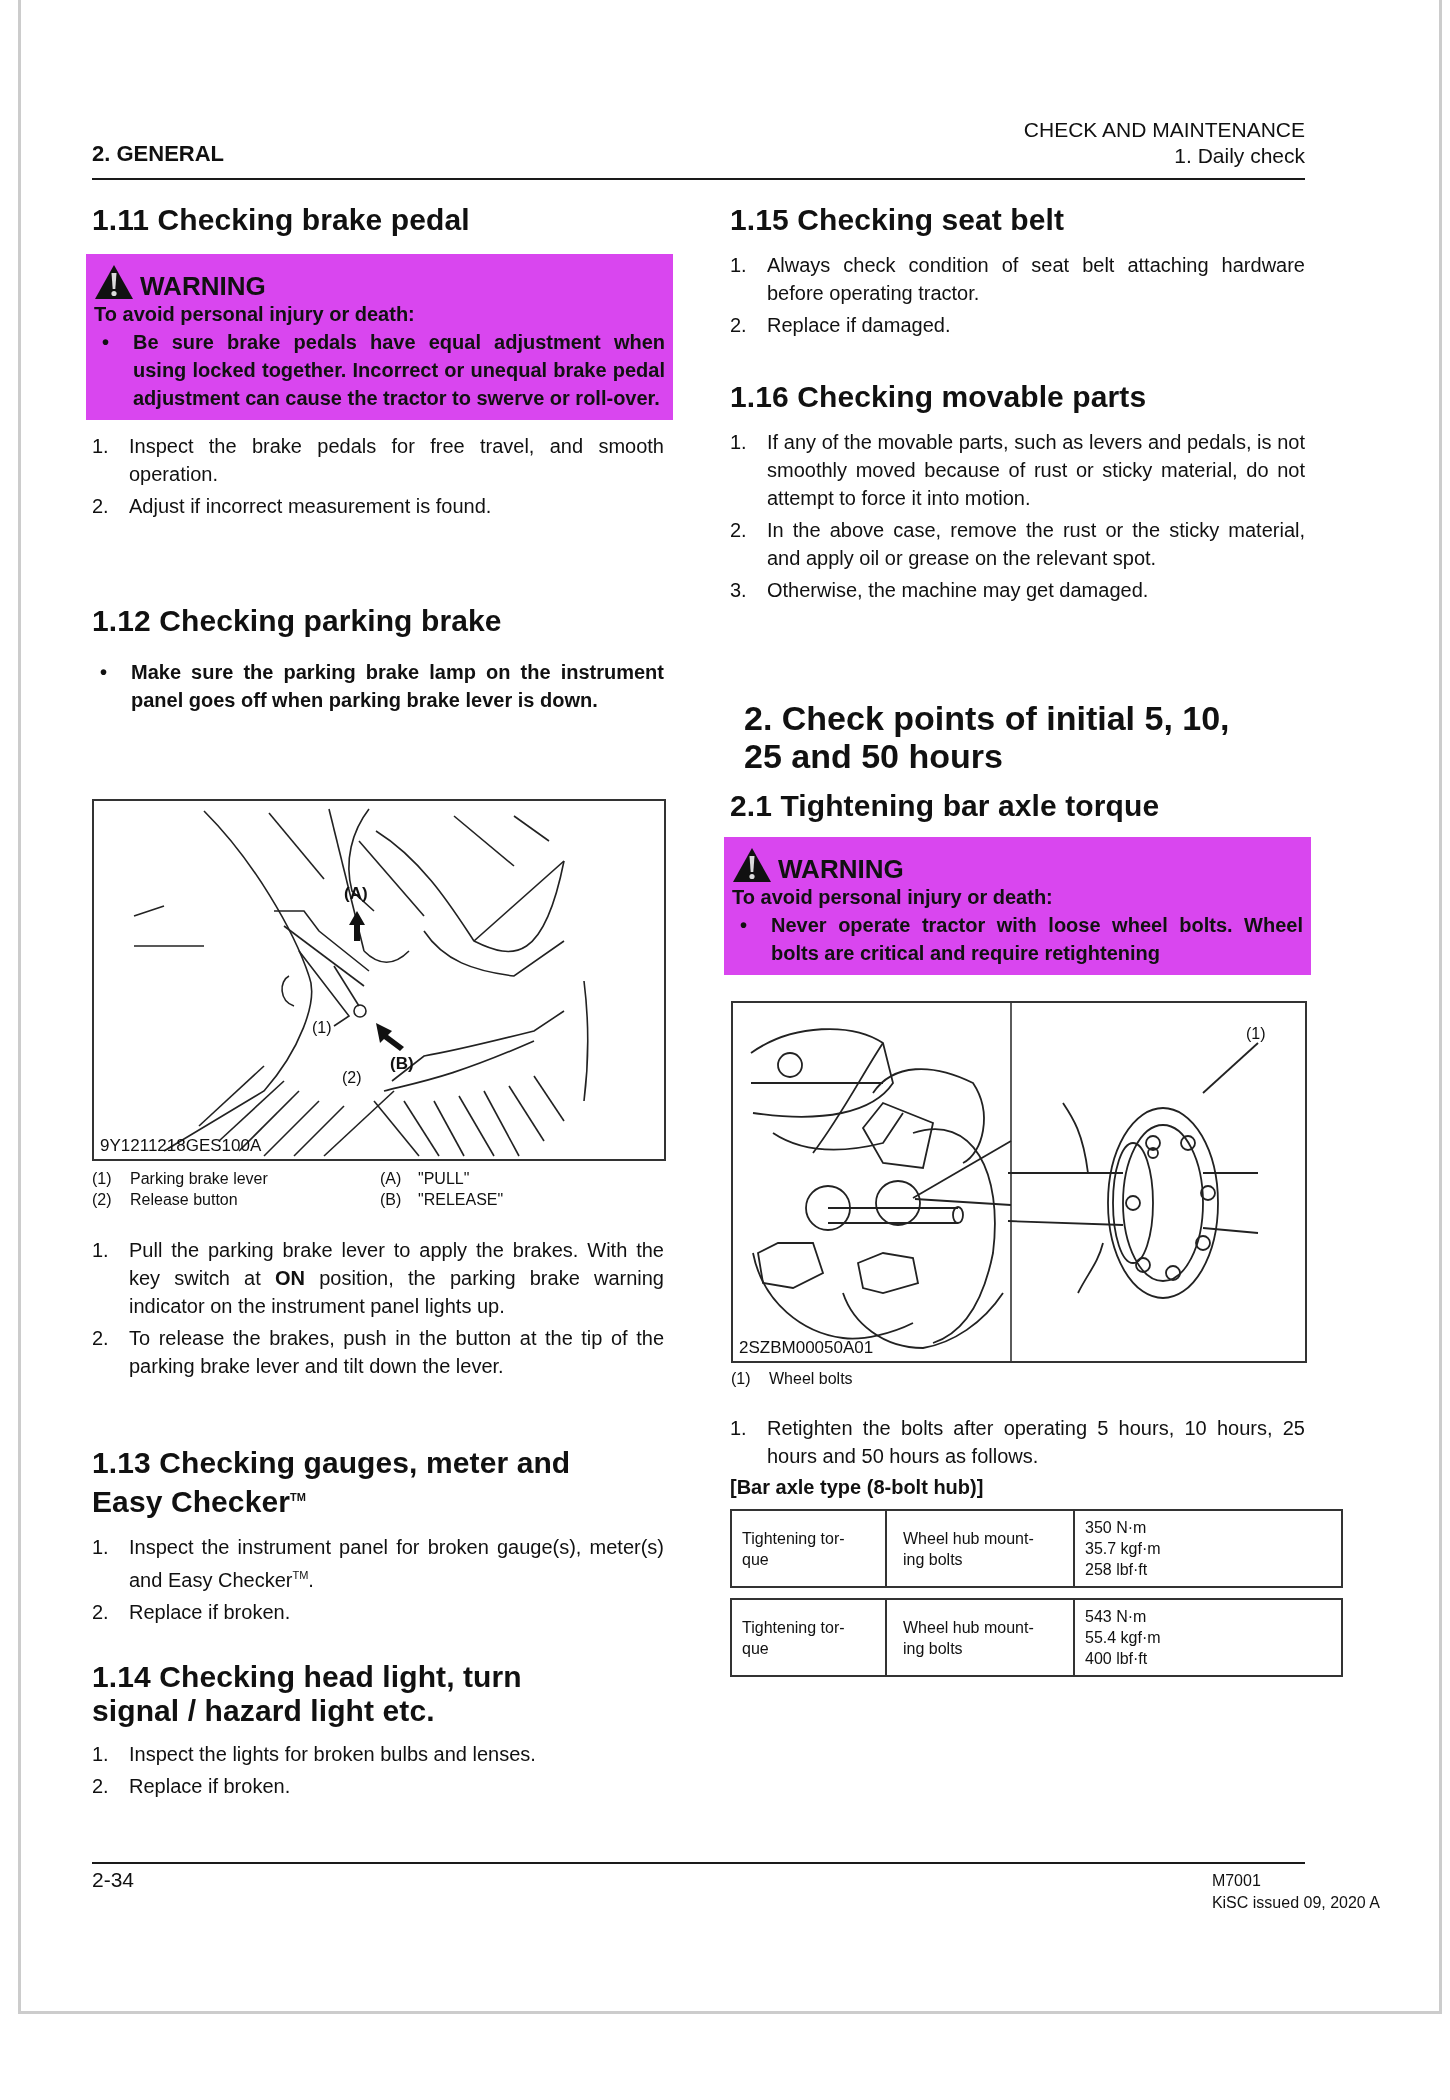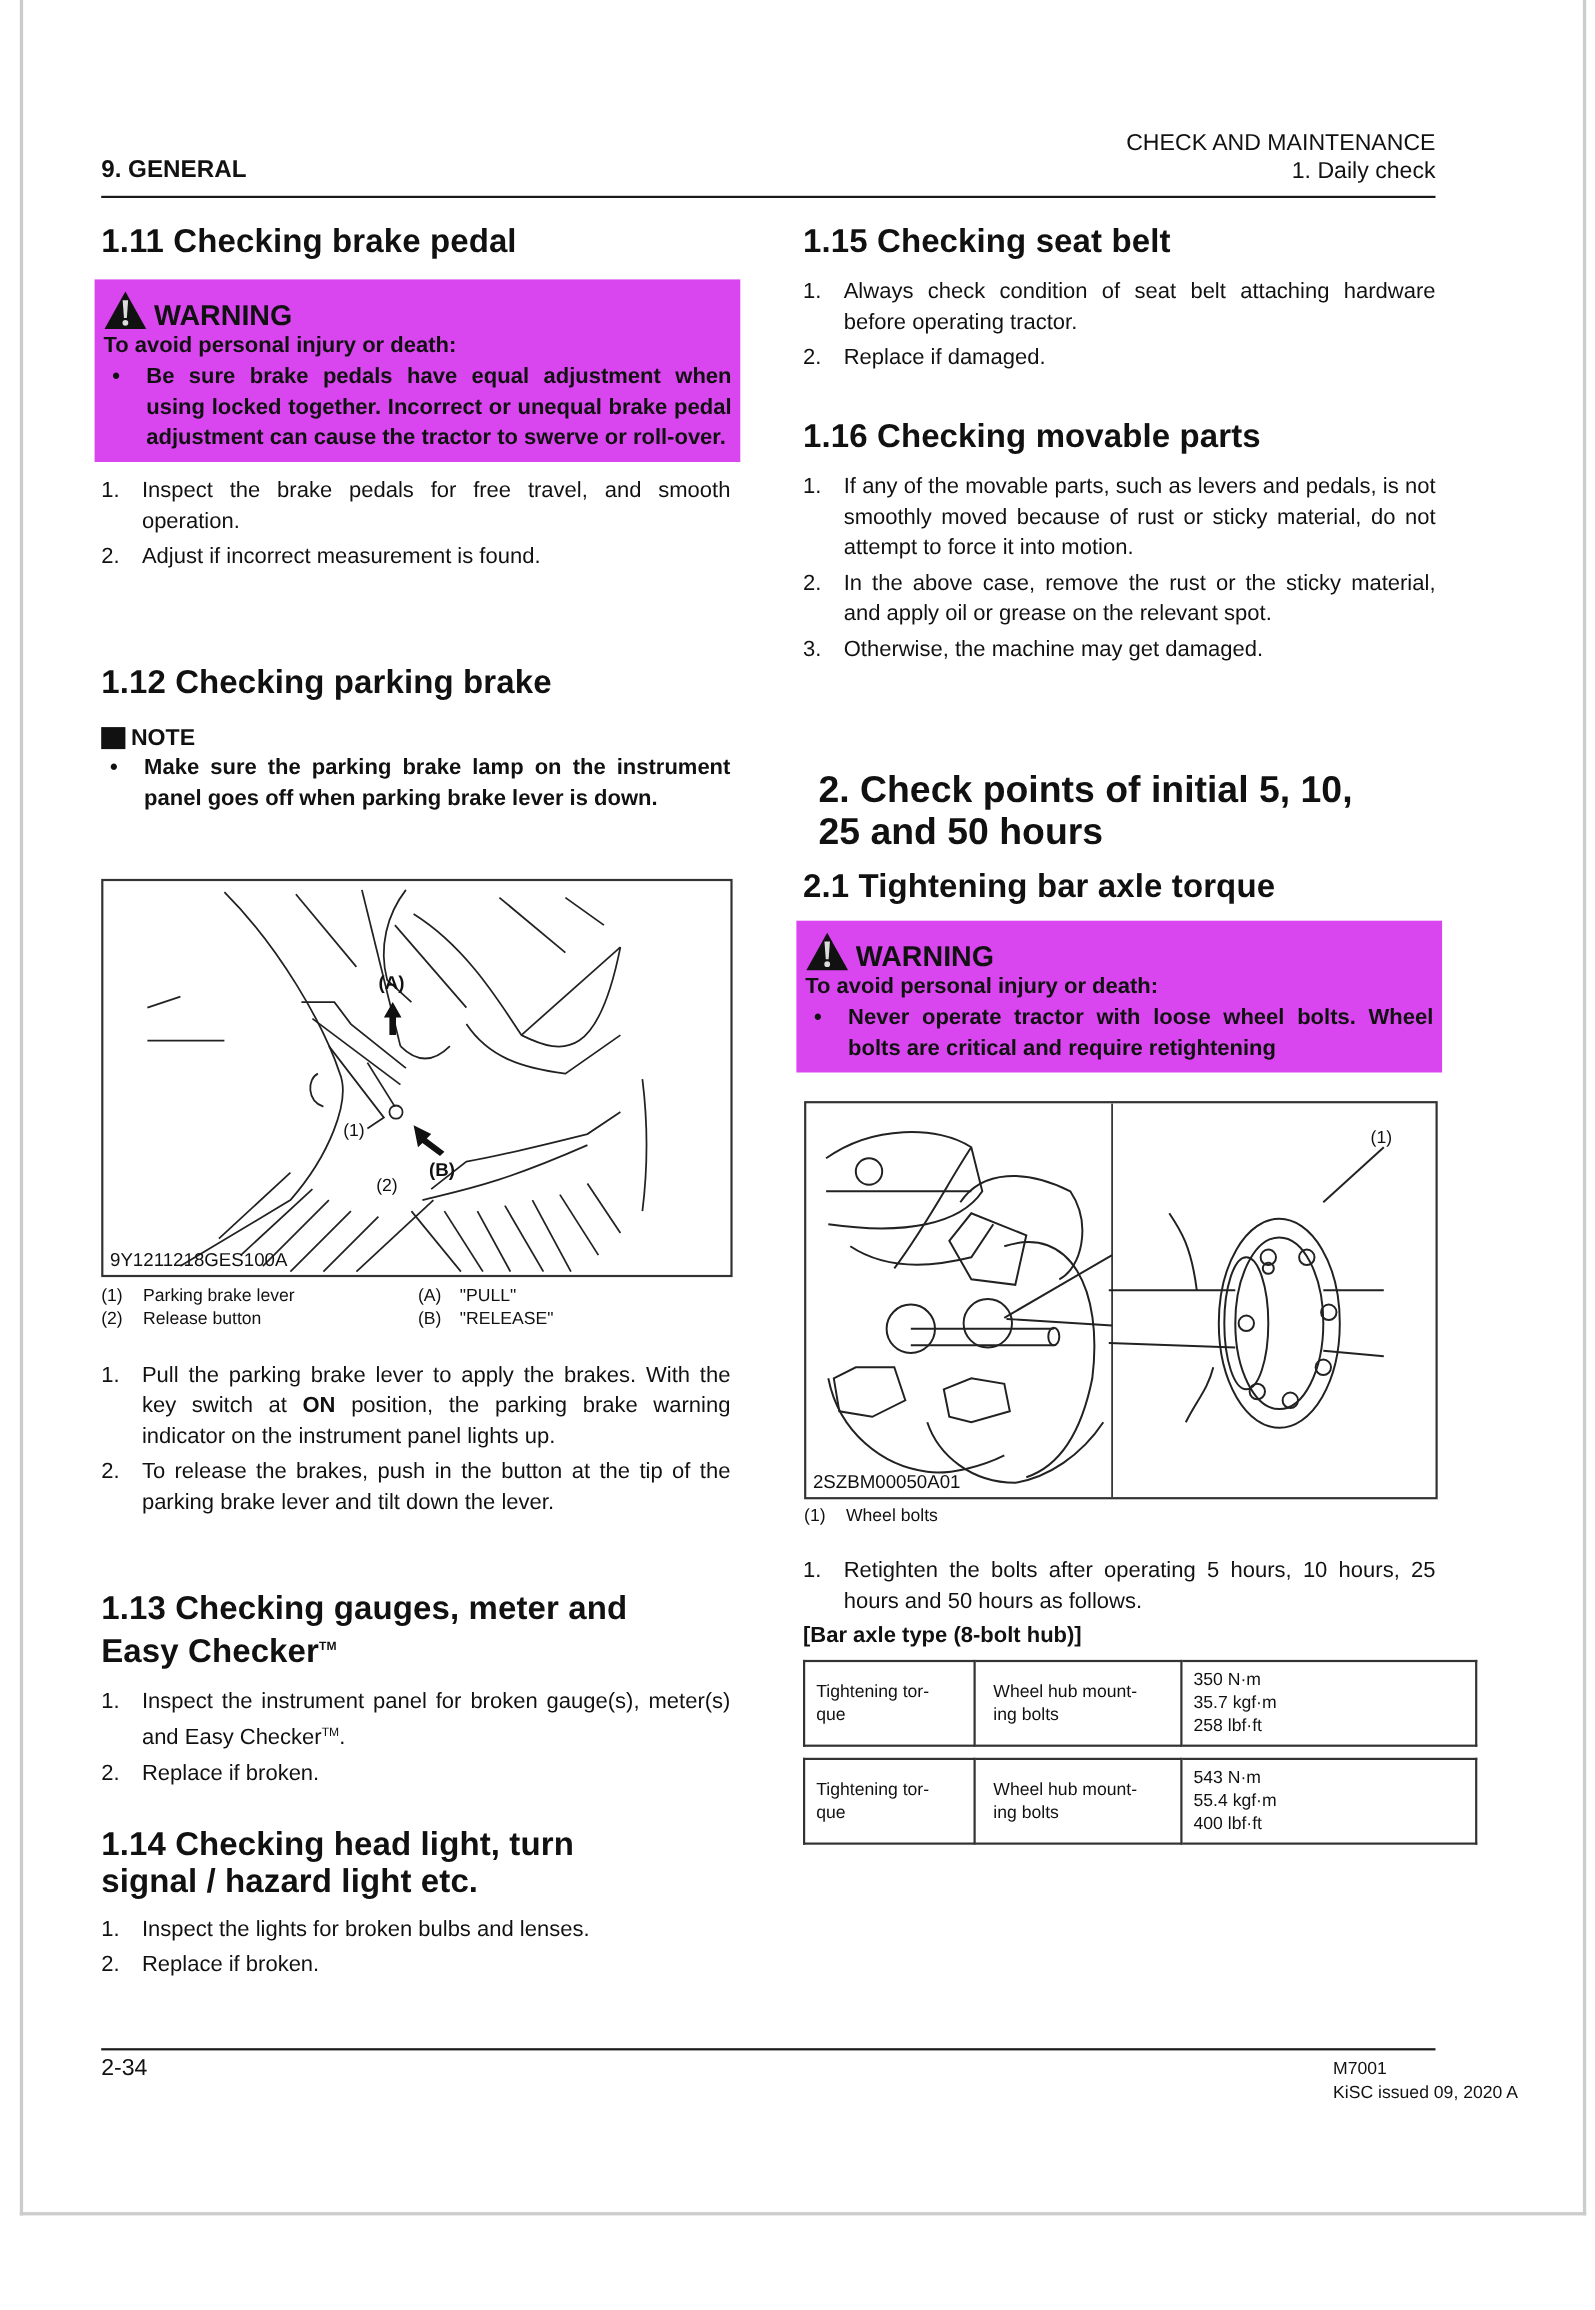--- a/index.html
+++ b/index.html
@@ -45,21 +45,21 @@
   table.spec td.c2 { width: 160px; padding-left: 16px; }
   .tm { font-size: 11px; vertical-align: super; }
   .footer-left { left: 92px; top: 1868px; font-size: 21px; }
   .footer-right { right: 70px; top: 1870px; font-size: 16px; text-align: left; line-height: 22px; }
 </style>
 </head>
 <body>
 
 <div class="page"></div>
 
-<div class="abs hdr-left">9. GENERAL</div>
+<div class="abs hdr-left">2. GENERAL</div>
 <div class="abs hdr-right">
   <div>CHECK AND MAINTENANCE</div>
   <div>1. Daily check</div>
 </div>
 <div class="rule" style="top:178px;"></div>
 
 <div class="col col-left" style="top:203px;">
   <h2 class="sec">1.11 Checking brake pedal</h2>
   <div class="warnbox" style="margin-top:17px; margin-left:-6px; width:587px;">
     <div class="warn-head">
@@ -84,24 +84,20 @@
     <li>
         <span class="num">2.</span>
         <span class="txt">Adjust if incorrect measurement is found.</span>
       </li>
   </ol>
 </div>
 
 <div class="col col-left" style="top:604px;">
   <h2 class="sec">1.12 Checking parking brake</h2>
   <div style="margin-top:20px;">
-    <div class="note-head">
-      <span class="note-sq"></span>
-      <span>NOTE</span>
-    </div>
     <div class="warn-bullet">
       <span class="b">•</span>
       <span>Make sure the parking brake lamp on the instrument panel goes off when parking brake lever is down.</span>
     </div>
   </div>
 </div>
 
 <div class="abs fig" style="left:92px; top:799px; width:574px; height:362px;">
   <svg width="570" height="358" viewBox="0 0 570 358" style="position:absolute;left:0;top:0;">
     <g fill="none" stroke="#222" stroke-width="1.6">

